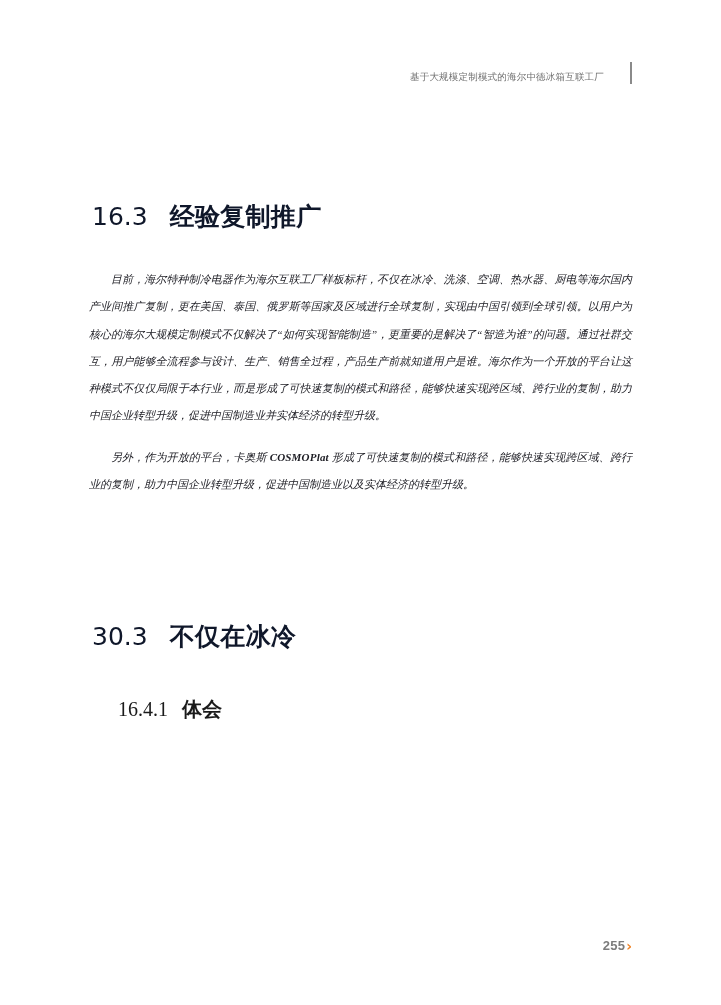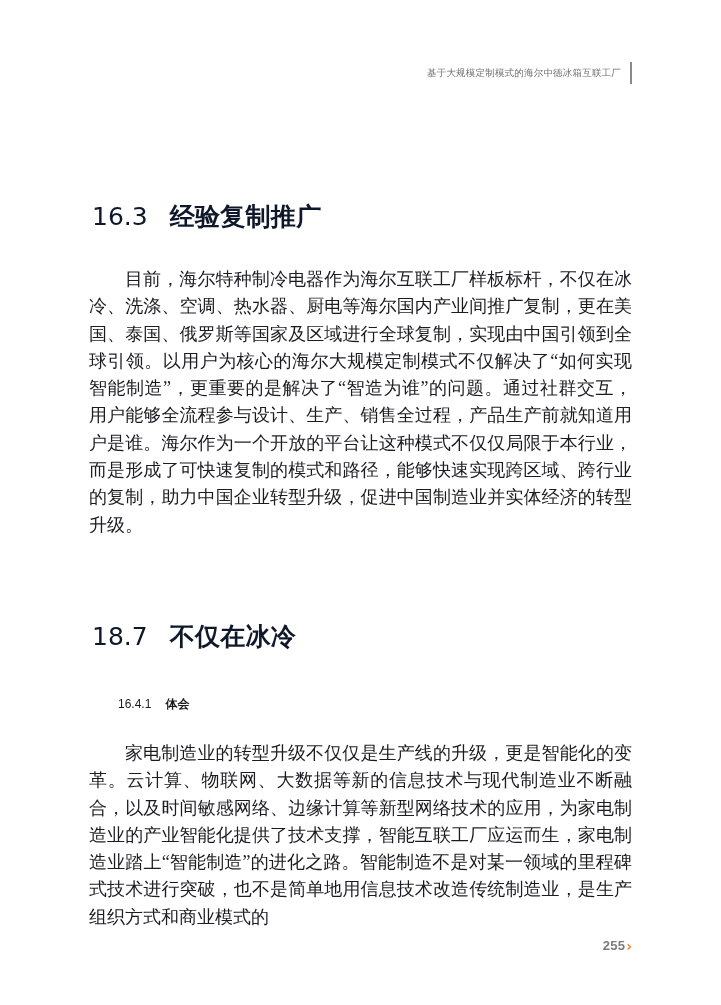--- a/index.html
+++ b/index.html
@@ -20,22 +20,22 @@
     inset: 0;
     background: #ffffff;
   }
 
   
   .header {
     position: absolute;
     top: 62px;
     right: 89px;
     display: flex;
-    align-items: center;
-    gap: 9px;
+    align-items: flex-end;
+    gap: 26px;
     height: 22px;
   }
   .header-text {
     font-family: "DejaVu Sans", "Liberation Sans", sans-serif;
     font-size: 9.5px;
     color: #6f6f6f;
     letter-spacing: 0.2px;
     white-space: nowrap;
   }
   .header-bar {
@@ -63,49 +63,50 @@
     display: inline-block;
     width: 22px;
   }
   .h2-163 { top: 200px; }
   .h2-164 { top: 620px; }
 
   .h3 {
     position: absolute;
     left: 118px;
     top: 696px;
-    font-family: Liberation Sans, sans-serif;
+    font-family: Liberation Serif, serif;
     font-weight: bold;
-    font-size: 12px;
+    font-size: 20px;
     color: #1a1a1a;
     white-space: nowrap;
   }
   .h3 .num {
     font-weight: normal;
   }
   .h3 .gap {
     display: inline-block;
     width: 14px;
   }
 
   
   .body-block {
     position: absolute;
     left: 89px;
     width: 543px;
   }
   .para {
     font-family: "Liberation Serif", "DejaVu Serif", serif;
-    font-size: 18px;
+    font-size: 11px;
     line-height: 27.3px;
     color: #1b1b22;
     text-align: justify;
     text-justify: inter-ideograph;
     text-indent: 2em;
     margin: 0;
+    font-style: italic;
   }
   .para + .para {
     margin-top: 14px;
   }
   .brand {
     font-weight: bold;
     font-family: "Liberation Serif", "DejaVu Serif", serif;
     letter-spacing: 0.2px;
   }
 
@@ -145,32 +146,30 @@
     <span class="header-text">基于大规模定制模式的海尔中德冰箱互联工厂</span>
     <span class="header-bar"></span>
   </div>
 
   <div class="h2 h2-163">
     <span class="num">16.3</span><span class="gap"></span><span>经验复制推广</span>
   </div>
 
   <div class="body-block block-1">
     <p class="para">目前，海尔特种制冷电器作为海尔互联工厂样板标杆，不仅在冰冷、洗涤、空调、热水器、厨电等海尔国内产业间推广复制，更在美国、泰国、俄罗斯等国家及区域进行全球复制，实现由中国引领到全球引领。以用户为核心的海尔大规模定制模式不仅解决了“如何实现智能制造”，更重要的是解决了“智造为谁”的问题。通过社群交互，用户能够全流程参与设计、生产、销售全过程，产品生产前就知道用户是谁。海尔作为一个开放的平台让这种模式不仅仅局限于本行业，而是形成了可快速复制的模式和路径，能够快速实现跨区域、跨行业的复制，助力中国企业转型升级，促进中国制造业并实体经济的转型升级。</p>
+    <p class="para"><span>另外，作为开放的平台，卡奥斯 </span><span class="brand">COSMOPlat</span><span> 形成了可快速复制的模式和路径，能够快速实现跨区域、跨行业的复制，助力中国企业转型升级，促进中国制造业以及实体经济的转型升级。</span></p>
   </div>
 
   <div class="h2 h2-164">
-    <span class="num">18.7</span><span class="gap"></span><span>不仅在冰冷</span>
+    <span class="num">30.3</span><span class="gap"></span><span>不仅在冰冷</span>
   </div>
 
   <div class="h3">
     <span class="num">16.4.1</span><span class="gap"></span><span>体会</span>
   </div>
 
-  <div class="body-block block-2">
-    <p class="para">家电制造业的转型升级不仅仅是生产线的升级，更是智能化的变革。云计算、物联网、大数据等新的信息技术与现代制造业不断融合，以及时间敏感网络、边缘计算等新型网络技术的应用，为家电制造业的产业智能化提供了技术支撑，智能互联工厂应运而生，家电制造业踏上“智能制造”的进化之路。智能制造不是对某一领域的里程碑式技术进行突破，也不是简单地用信息技术改造传统制造业，是生产组织方式和商业模式的</p>
-  </div>
 
   <div class="footer">
     <span class="page-num">255</span>
     <span class="page-arrow">›</span>
   </div>
 
 </div>
 
 </body></html>

